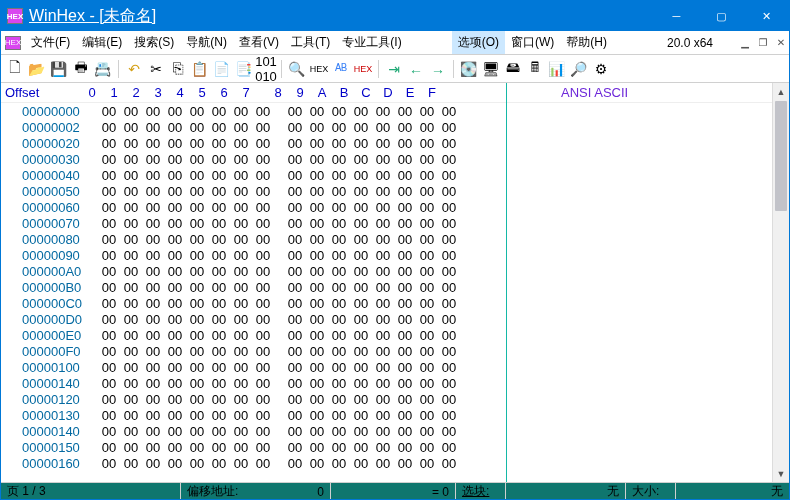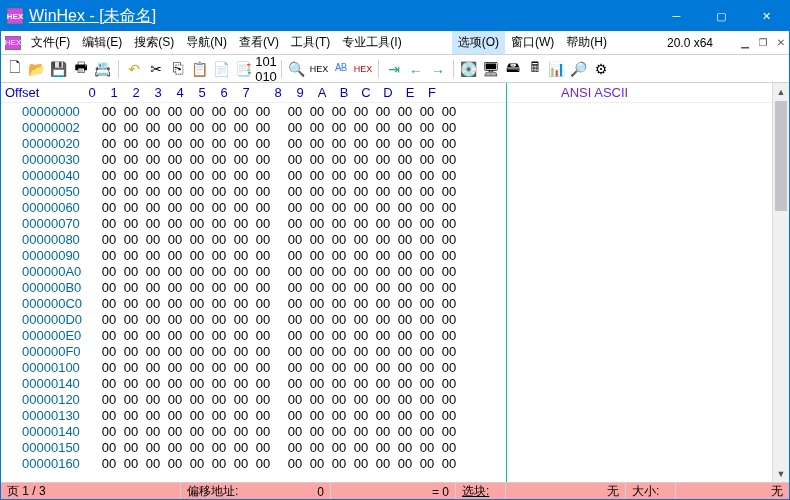--- a/index.html
+++ b/index.html
@@ -29,21 +29,21 @@
 .hexrow { height: 16px; display: flex; align-items: center; padding-left: 2px; }
 .hexrow .off { width: 78px; color: #0369a1; padding-left: 2px; margin-left: 17px; }
 .hexrow .cell { width: 22px; text-align: center; color: #000; }
 .hexrow .cell.gap { margin-left: 10px; }
 .anspanel { flex: 1; display: flex; flex-direction: column; font-family: "Courier New", monospace; font-size: 13px; position: relative; }
 .anshdr { height: 20px; color: #6d28d9; padding-left: 54px; border-bottom: 1px solid #eee; display:flex; align-items:center; }
 .ansrows { flex: 1; padding-left: 8px; }
 .vscroll { position: absolute; right: 0; top: 0; bottom: 0; width: 17px; background: #f0f0f0; border-left: 1px solid #dcdcdc; }
 .vscroll .up, .vscroll .down { height: 17px; background: #f0f0f0; display: flex; align-items: center; justify-content: center; font-size: 9px; color: #555; }
 .vscroll .thumb { position: absolute; left: 2px; right: 2px; top: 18px; height: 110px; background: #c2c3c9; border-radius: 1px; }
-.statusbar { height: 18px; background: #fca5a5; border-top: 1px solid #d0d0d0; display: flex; align-items: center; font-size: 12px; }
+.statusbar { height: 18px; background: #0f766e; border-top: 1px solid #d0d0d0; display: flex; align-items: center; font-size: 12px; }
 .statusbar .cell { height: 100%; display: flex; align-items: center; padding: 0 6px; border-right: 1px solid #d0d0d0; }
 </style>
 </head>
 <body>
 
 <div class="titlebar">
   <div class="icon">HEX</div>
   <div class="title">WinHex - [未命名]</div>
   <div class="winbtns">
     <div class="winbtn">─</div>

